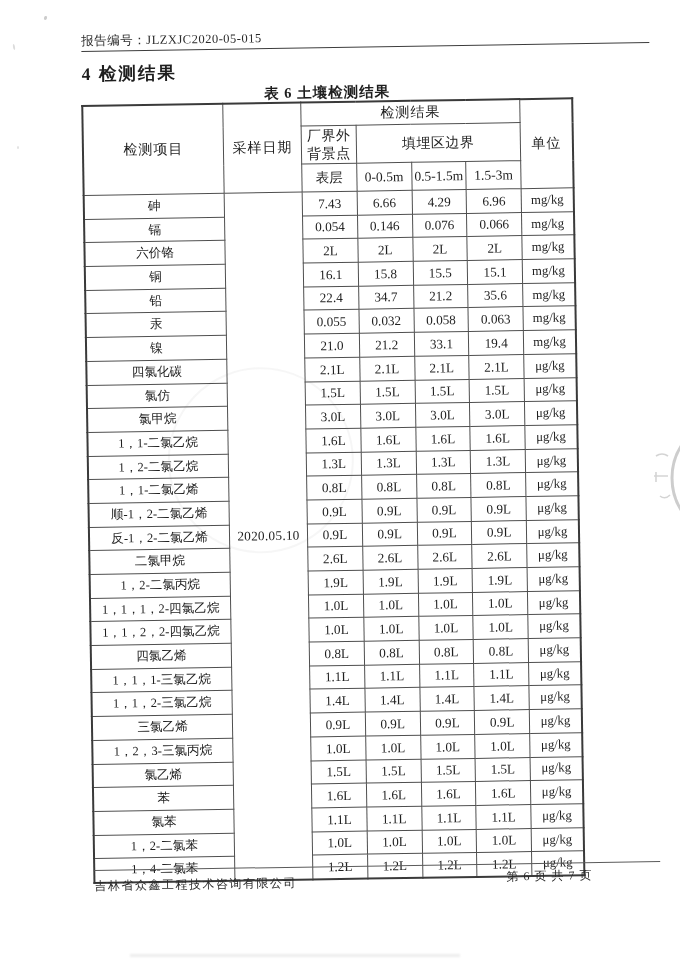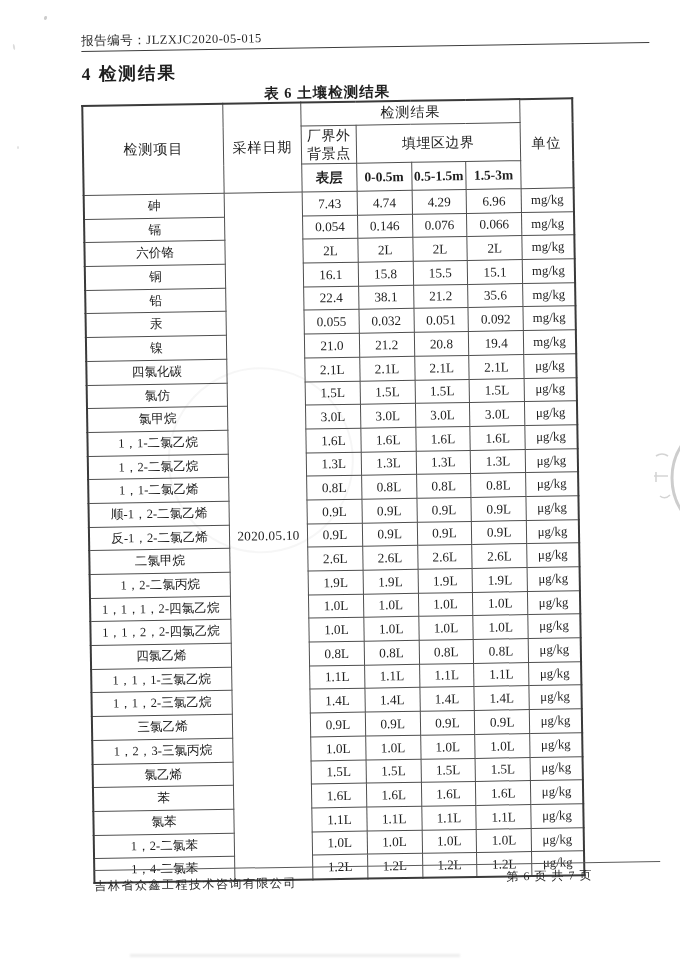--- a/index.html
+++ b/index.html
@@ -40,21 +40,21 @@
     border-collapse:collapse;
     border:2px solid #3a3a3a;
   }
   table.results th, table.results td{
     border:1px solid #4f4f4f;
     padding:0;text-align:center;vertical-align:middle;
     color:#1f1f1f;overflow:hidden;
   }
   thead tr.h1 th{height:22px;font-size:14px;font-weight:normal;letter-spacing:1px;}
   thead tr.h2 th{height:37px;font-size:14px;font-weight:normal;letter-spacing:.5px;}
-  thead tr.h3 th{height:27px;font-size:13.5px;font-weight:bold;letter-spacing:0;}
+  thead tr.h3 th{height:27px;font-size:13.5px;font-weight:normal;letter-spacing:0;}
   th.span-head{font-size:14px;font-weight:normal;letter-spacing:1px;}
   th.bgpt{line-height:1.25;padding:0 4px;font-family:Liberation Serif, serif;}
   tbody td{height:22.7px;font-size:13.2px;line-height:1;}
   td.c-item{font-size:12.6px;letter-spacing:0;}
   td.c-date{font-size:13.2px;letter-spacing:.3px;}
   td.c-unit{font-size:12.8px;}
   .footer-line{
     position:absolute;left:88px;top:866px;width:566px;height:1px;
     background:#5a5a5a;
   }
@@ -112,21 +112,21 @@
           <th style="width:55px">0-0.5m</th>
           <th style="width:59px">0.5-1.5m</th>
           <th style="width:55px">1.5-3m</th>
         </tr>
       </thead>
       <tbody>
           <tr>
     <td class="c-item">砷</td>
     <td class="c-date" rowspan="29">2020.05.10</td>
             <td class="c-val">7.43</td>
-    <td class="c-val">4.74</td>
+    <td class="c-val">6.66</td>
     <td class="c-val">4.29</td>
     <td class="c-val">6.96</td>
     <td class="c-unit">mg/kg</td>
   </tr>
           <tr>
     <td class="c-item">镉</td>
     <td class="c-val">0.054</td>
     <td class="c-val">0.146</td>
     <td class="c-val">0.076</td>
     <td class="c-val">0.066</td>
@@ -144,38 +144,38 @@
     <td class="c-item">铜</td>
     <td class="c-val">16.1</td>
     <td class="c-val">15.8</td>
     <td class="c-val">15.5</td>
     <td class="c-val">15.1</td>
     <td class="c-unit">mg/kg</td>
   </tr>
           <tr>
     <td class="c-item">铅</td>
     <td class="c-val">22.4</td>
-    <td class="c-val">38.1</td>
+    <td class="c-val">34.7</td>
     <td class="c-val">21.2</td>
     <td class="c-val">35.6</td>
     <td class="c-unit">mg/kg</td>
   </tr>
           <tr>
     <td class="c-item">汞</td>
     <td class="c-val">0.055</td>
     <td class="c-val">0.032</td>
-    <td class="c-val">0.051</td>
-    <td class="c-val">0.092</td>
+    <td class="c-val">0.058</td>
+    <td class="c-val">0.063</td>
     <td class="c-unit">mg/kg</td>
   </tr>
           <tr>
     <td class="c-item">镍</td>
     <td class="c-val">21.0</td>
     <td class="c-val">21.2</td>
-    <td class="c-val">20.8</td>
+    <td class="c-val">33.1</td>
     <td class="c-val">19.4</td>
     <td class="c-unit">mg/kg</td>
   </tr>
           <tr>
     <td class="c-item">四氯化碳</td>
     <td class="c-val">2.1L</td>
     <td class="c-val">2.1L</td>
     <td class="c-val">2.1L</td>
     <td class="c-val">2.1L</td>
     <td class="c-unit">μg/kg</td>

